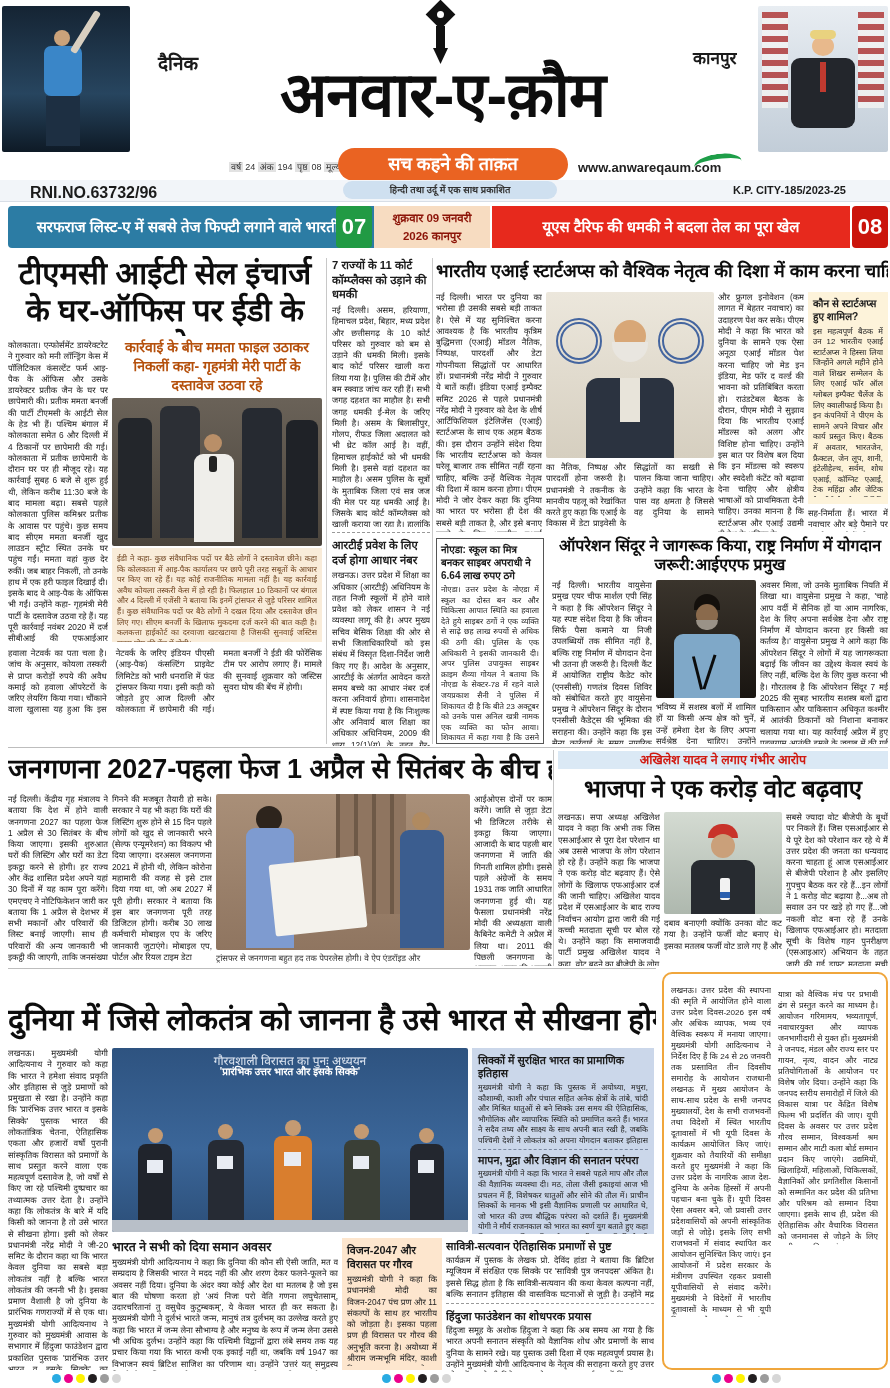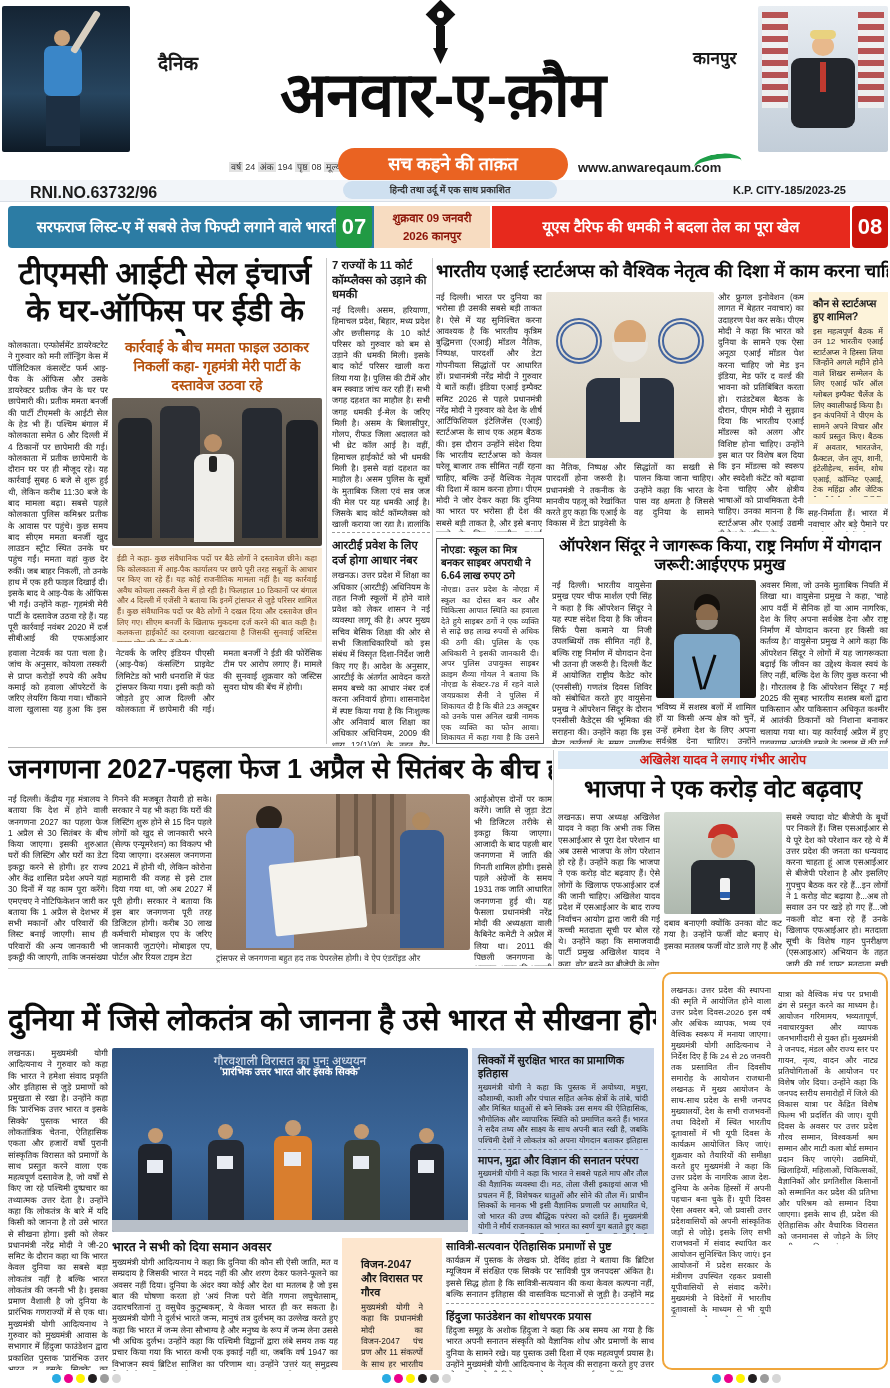--- a/index.html
+++ b/index.html
@@ -201,21 +201,21 @@
     <div style="border-top:1px dashed #7a88a0;margin:4px 0"></div>
     <div class="b" style="font-size:10.8px;line-height:1.25">मापन, मुद्रा और विज्ञान की सनातन परंपरा</div>
     <div class="body sm" style="margin-top:2px;height:74px">मुख्यमंत्री योगी ने कहा कि भारत ने सबसे पहले माप और तौल की वैज्ञानिक व्यवस्था दी। मठ, तोला जैसी इकाइयां आज भी प्रचलन में हैं, विशेषकर धातुओं और सोने की तौल में। प्राचीन सिक्कों के मानक भी इसी वैज्ञानिक प्रणाली पर आधारित थे, जो भारत की उच्च बौद्धिक परंपरा को दर्शाते हैं। मुख्यमंत्री योगी ने मौर्य राजनकाल को भारत का स्वर्ण युग बताते हुए कहा कि उस समय विश्व की अर्थव्यवस्था में भारत की हिस्सेदारी 46 प्रतिशत थी। 15वीं सदी तक यह 24 प्रतिशत रही, लेकिन विदेशी शासकों के दौर के क्रमशः स्वतंत्रता के समय यह घटकर डेढ़ से दो प्रतिशत रह गई।</div>
   </div>
 
   <div class="abs" style="left:112px;top:1238px;width:226px;height:134px;overflow:hidden">
     <div class="b" style="font-size:12.3px">भारत ने सभी को दिया समान अवसर</div>
     <div class="body" style="margin-top:2px;height:114px">मुख्यमंत्री योगी आदित्यनाथ ने कहा कि दुनिया की कौन सी ऐसी जाति, मत व सम्प्रदाय है जिसकी भारत ने मदद नहीं की और शरण देकर फलने-फूलने का अवसर नहीं दिया। दुनिया के अंदर क्या कोई और देश था मतलब है जो इस बात की घोषणा करता हो 'अयं निजः परो वेति गणना लघुचेतसाम्, उदारचरितानां तु वसुधैव कुटुम्बकम्', ये केवल भारत ही कर सकता है। मुख्यमंत्री योगी ने दुर्लभं भारते जन्म, मानुषं तत्र दुर्लभम् का उल्लेख करते हुए कहा कि भारत में जन्म लेना सौभाग्य है और मनुष्य के रूप में जन्म लेना उससे भी अधिक दुर्लभ। उन्होंने कहा कि पश्चिमी विद्वानों द्वारा लंबे समय तक यह प्रचार किया गया कि भारत कभी एक इकाई नहीं था, जबकि वर्ष 1947 का विभाजन स्वयं ब्रिटिश साजिश का परिणाम था। उन्होंने 'उत्तरं यत् समुद्रस्य हिमाद्रेश्चैव दक्षिणम्। वर्षं तद् भारतं नाम भारती यत्र सन्ततिः।।' श्लोक का उल्लेख करते हुए कहा कि यही भारतवर्ष है, जिसमें ऐतिहासिक रूप से आज का पाकिस्तान और बांग्लादेश भी सम्मिलित रहे हैं। हजारों वर्षों की इस विरासत को भुलाने वाले ही भारत की अखंडता पर प्रश्न उठाते हैं।</div>
   </div>
 
-  <div class="abs" style="left:342px;top:1238px;width:100px;height:132px;background:#fde6ce;padding:19px;overflow:hidden">
+  <div class="abs" style="left:342px;top:1238px;width:100px;height:132px;background:#fde6ce;padding:5px;overflow:hidden">
     <div class="b" style="font-size:10.8px;line-height:1.3">विजन-2047 और विरासत पर गौरव</div>
     <div class="body" style="margin-top:3px;height:92px">मुख्यमंत्री योगी ने कहा कि प्रधानमंत्री मोदी का विजन-2047 पंच प्रण और 11 संकल्पों के साथ हर भारतीय को जोड़ता है। इसका पहला प्रण ही विरासत पर गौरव की अनुभूति करना है। अयोध्या में श्रीराम जन्मभूमि मंदिर, काशी विश्वनाथ धाम का पुनरोद्धार और सनातन धरोहरों का संरक्षण इसी विजन का साकार रूप है।</div>
   </div>
 
   <div class="abs" style="left:446px;top:1238px;width:208px;height:134px;overflow:hidden">
     <div class="b" style="font-size:11px">सावित्री-सत्यवान ऐतिहासिक प्रमाणों से पुष्ट</div>
     <div class="body" style="margin-top:2px;height:44px">कार्यक्रम में पुस्तक के लेखक प्रो. देविंद हांडा ने बताया कि ब्रिटिश म्यूजियम में संरक्षित एक सिक्के पर 'सावित्री पुत्र जनपदस' अंकित है। इससे सिद्ध होता है कि सावित्री-सत्यवान की कथा केवल कल्पना नहीं, बल्कि सनातन इतिहास की वास्तविक घटनाओं से जुड़ी है। उन्होंने मद्र राज तथा पोरस के शासन के सिक्कों का भी उल्लेख किया, जो प्रचलित ऐतिहासिक धारणाओं को चुनौती देते हैं।</div>
     <div style="border-top:1px dashed #999;margin:4px 0"></div>
     <div class="b" style="font-size:11px">हिंदुजा फाउंडेशन का शोधपरक प्रयास</div>
     <div class="body" style="margin-top:2px;height:52px">हिंदुजा समूह के अशोक हिंदुजा ने कहा कि अब समय आ गया है कि भारत अपनी सनातन संस्कृति को वैज्ञानिक शोध और प्रमाणों के साथ दुनिया के सामने रखे। यह पुस्तक उसी दिशा में एक महत्वपूर्ण प्रयास है। उन्होंने मुख्यमंत्री योगी आदित्यनाथ के नेतृत्व की सराहना करते हुए उत्तर प्रदेश में अपने भी निवेश का भरोसा जताया। कार्यक्रम में हिंदुजा समूह के ट्रस्टी पॉमी हिंदुजा, पर्यटन एवं संस्कृति मंत्री जयवीर सिंह, पुस्तक के लेखक प्रो. देविंद हांडा तथा हिंदुजा परिवार के वरिष्ठ सदस्य और पदाधिकारी उपस्थित रहे।</div>

